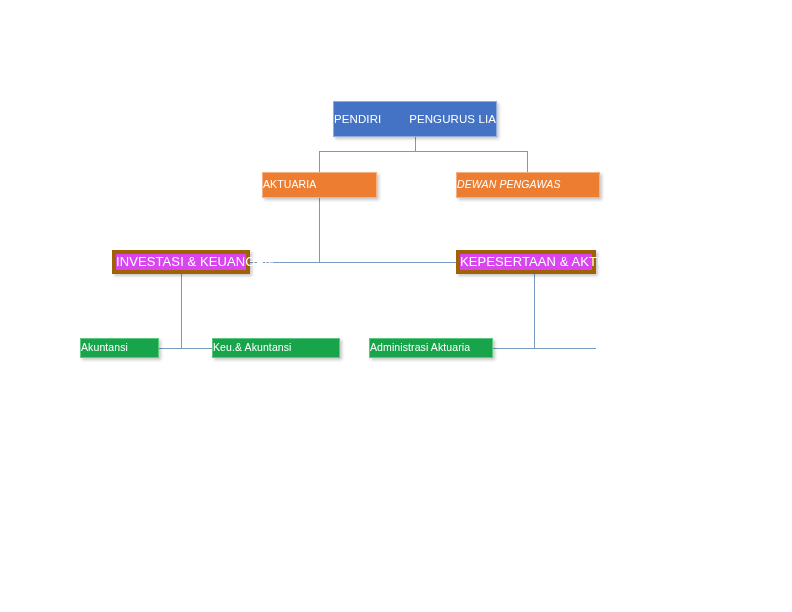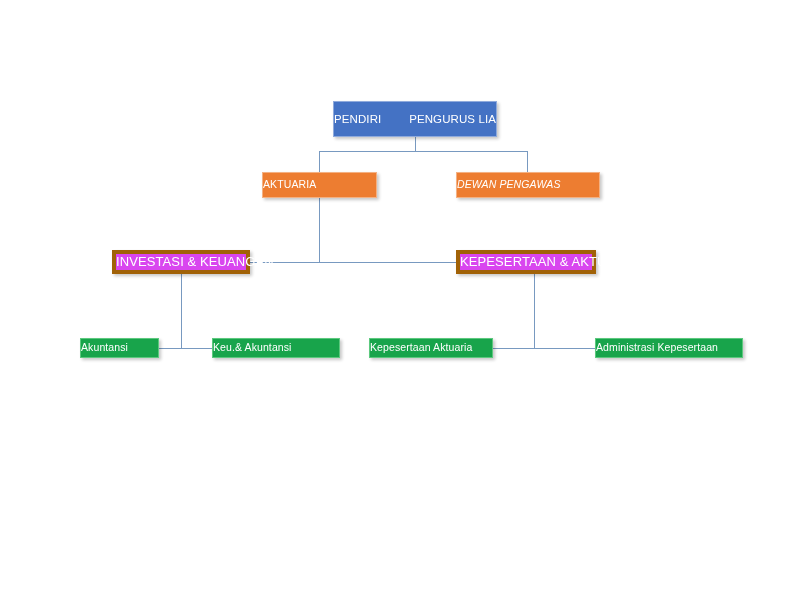--- a/index.html
+++ b/index.html
@@ -121,20 +121,17 @@
 
   <div class="node level-unit" style="left:80px; top:338px; width:79px; height:20px;">
     <span class="line">Akuntansi</span>
   </div>
 
   <div class="node level-unit" style="left:212px; top:338px; width:128px; height:20px;">
     <span class="line">Keu.&amp; Akuntansi</span>
   </div>
 
   <div class="node level-unit" style="left:369px; top:338px; width:124px; height:20px;">
-    <span class="line">Kepesertaan Aktuaria</span>
+    <span class="line">Administrasi Aktuaria</span>
   </div>
 
-  <div class="node level-unit" style="left:595px; top:338px; width:148px; height:20px;">
-    <span class="line">Administrasi Kepesertaan</span>
-  </div>
 
 </div>
 
 </body></html>

